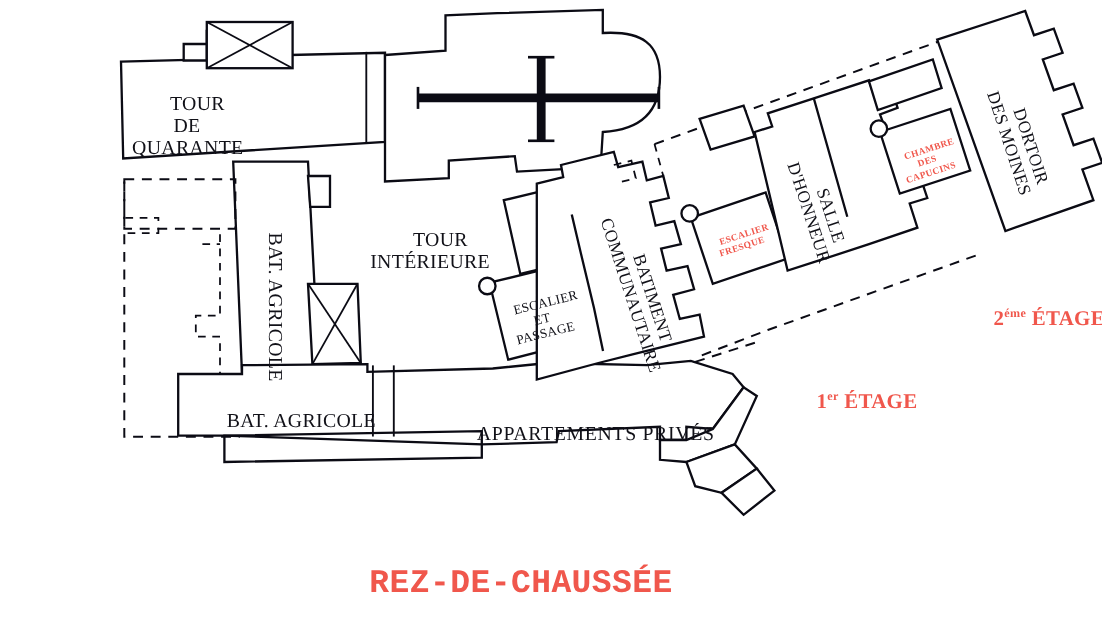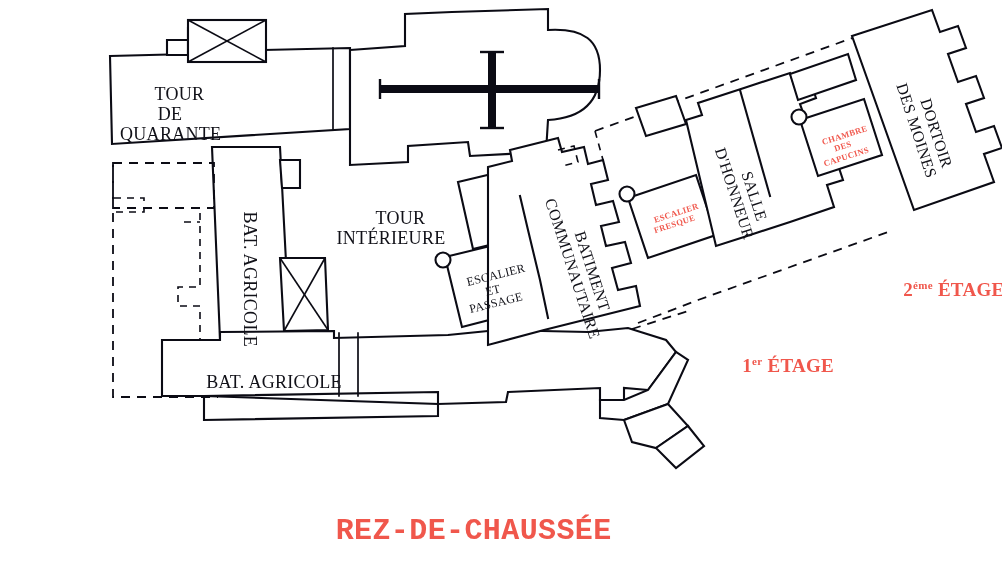--- a/index.html
+++ b/index.html
@@ -255,20 +255,23 @@
 ET
 PASSAGE</span>
   </div>
 
   <div class="lbl ctr" style="left:458px; top:230px; width:190px; font-size:16px;
        transform: rotate(72deg); transform-origin: center center;">
     <span>BATIMENT
 COMMUNAUTAIRE</span>
   </div>
 
+  <div class="lbl lbl-blk" style="left:386px; top:364px; letter-spacing:0.6px;">
+    <span>APPARTEMENTS PRIVÉS</span>
+  </div>
 
   <div class="lbl ctr" style="left:640px; top:155px; width:150px; font-size:16px;
        transform: rotate(72deg); transform-origin: center center;">
     <span>SALLE
 D'HONNEUR</span>
   </div>
 
   <div class="lbl ctr" style="left:822px; top:92px; width:150px; font-size:16px;
        transform: rotate(72deg); transform-origin: center center;">
     <span>DORTOIR

